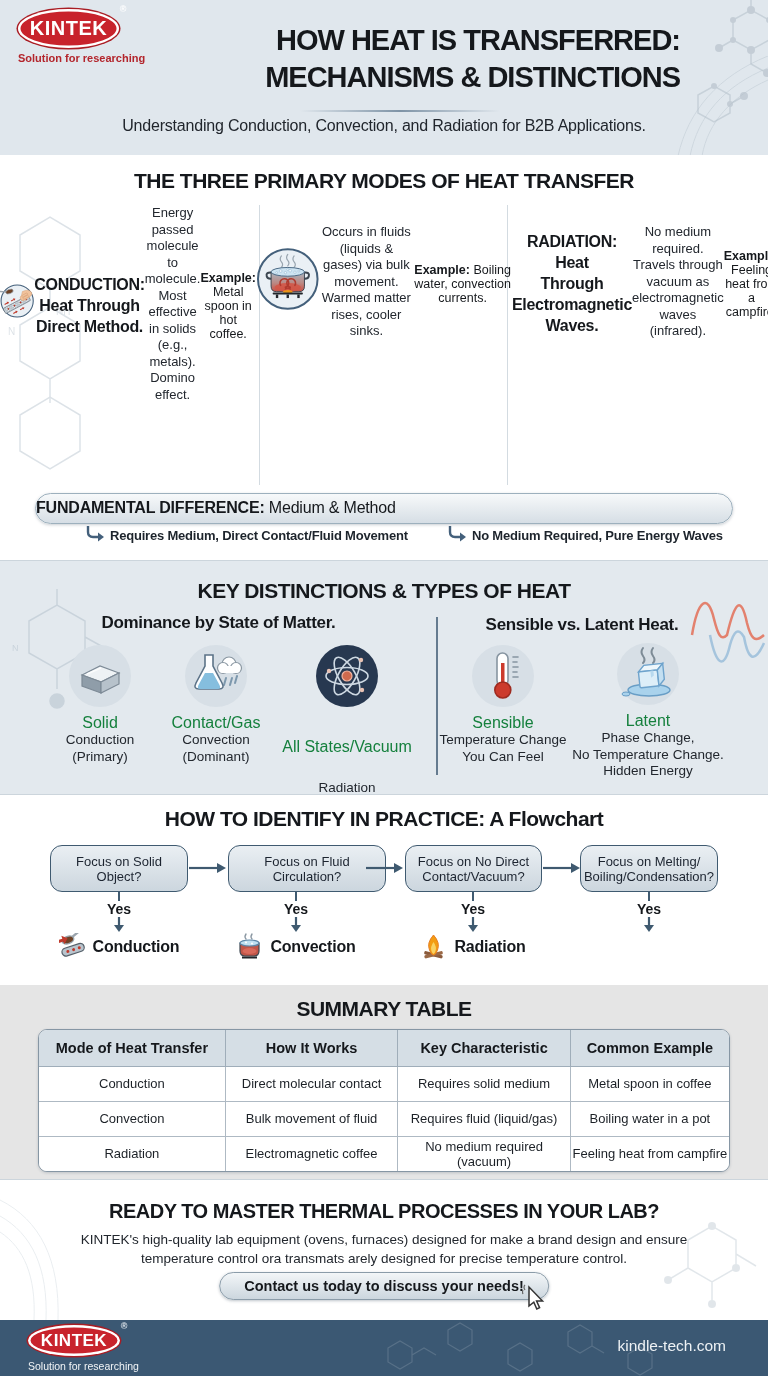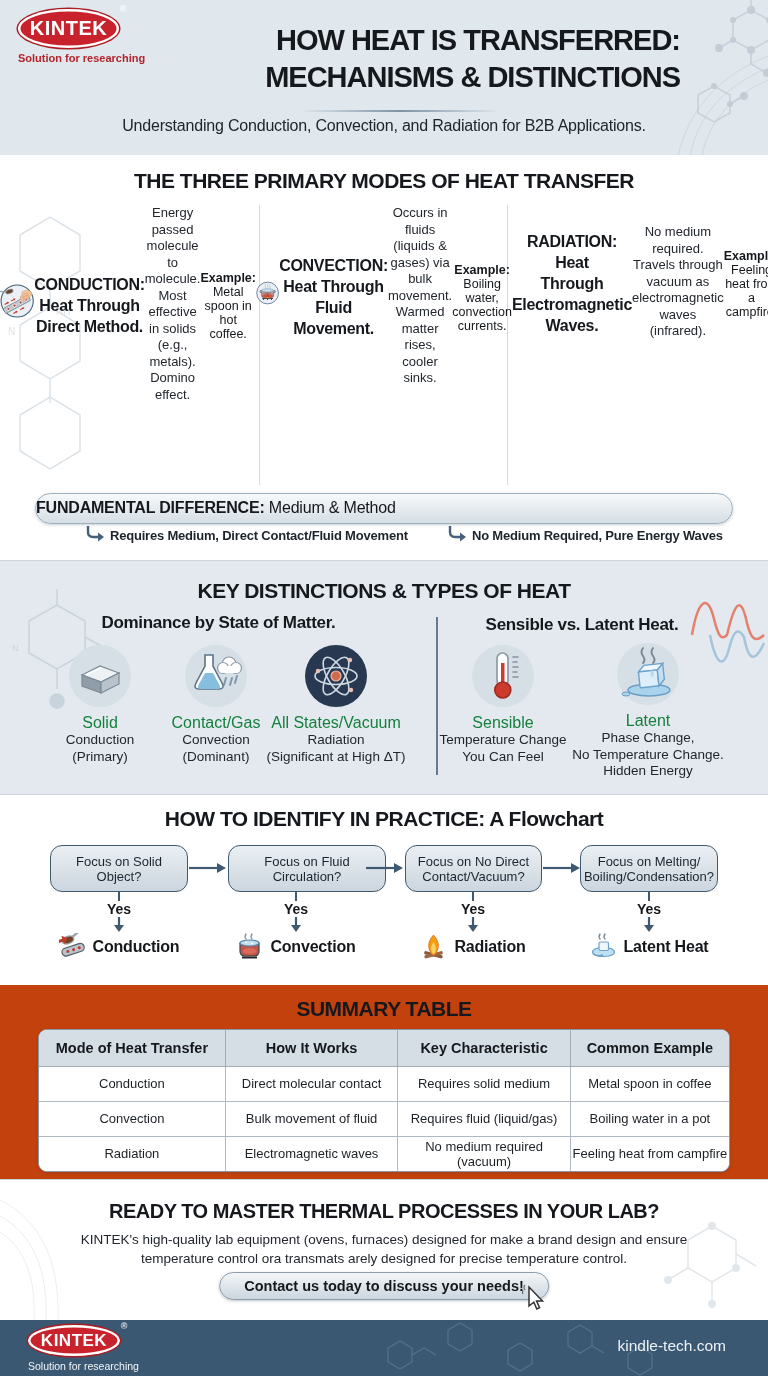--- a/index.html
+++ b/index.html
@@ -50,21 +50,21 @@
     background:linear-gradient(#eaeff3, #ccd6de); display:flex; align-items:center; justify-content:center;
     text-align:center; font-size:13px; line-height:15px; color:#1c2430; padding:2px 8px; }
   .conn { position:absolute; top:67px; }
   .tick { position:absolute; top:97px; width:2px; height:9px; background:#3f5a70; }
   .yes { position:absolute; top:106px; width:60px; text-align:center; font-size:14px; font-weight:bold; color:#15181c; }
   .darr { position:absolute; top:122px; }
   .fres { position:absolute; top:138px; width:190px; display:flex; align-items:center; justify-content:center; gap:7px;
     font-size:16px; font-weight:bold; color:#15181c; letter-spacing:-0.2px; }
 
   
-  #summary { top:985px; height:195px; background:#c2410c; border-bottom:1px solid #ccd5dc; }
+  #summary { top:985px; height:195px; background:#e5e5e5; border-bottom:1px solid #ccd5dc; }
   .tbl-wrap { position:absolute; top:44px; left:38px; width:692px; border:1.5px solid #8696a4; border-radius:9px; overflow:hidden; background:#fff; box-shadow:0 1px 3px rgba(40,60,80,.2); }
   table { width:100%; border-collapse:collapse; }
   th { background:#d5dee5; height:36px; font-size:14.5px; font-weight:bold; color:#15181c; border:1px solid #9fadb9; }
   td { height:35px; font-size:13px; color:#1c2127; text-align:center; border:1px solid #aeb9c3; background:#fff; }
   th:first-child, td:first-child { border-left:none; } th:last-child, td:last-child { border-right:none; }
   tr:first-child th { border-top:none; } tr:last-child td { border-bottom:none; }
 
   
   #cta { top:1180px; height:140px; background:#fff; }
   .cta-head { position:absolute; top:20px; left:0; width:768px; text-align:center; font-size:20px; font-weight:bold; color:#15181c; letter-spacing:-0.5px; }
@@ -252,24 +252,20 @@
             <circle cx="80" cy="56" r="2.5"></circle>
             <circle cx="108" cy="60" r="2.5"></circle>
             <circle cx="52" cy="64" r="2.5"></circle>
         </g>
         <ellipse cx="80" cy="113" rx="12" ry="5" fill="#f39c12" opacity=".9"></ellipse>
         <rect x="42" y="114" width="76" height="5" rx="2" fill="#22262b"></rect>
         <rect x="50" y="119" width="6" height="9" fill="#22262b"></rect>
           <rect x="104" y="119" width="6" height="9" fill="#22262b"></rect>
           <rect x="77" y="119" width="6" height="9" fill="#22262b"></rect>
       </svg>
-      <div class="mode-title">
-        <span style="display:block">CONVECTION:</span>
-        <span style="display:block">Heat Through Fluid Movement.</span>
-      </div>
       <div class="mode-desc">Occurs in fluids (liquids &amp; gases) via bulk movement. Warmed matter rises, cooler sinks.</div>
       <div class="mode-ex">
         <b>Example:</b>
         <span>Boiling water, convection currents.</span>
       </div>
     </div>
 
     <div class="mode-col" style="left:512px;">
       <svg width="160" height="160" viewBox="0 0 160 160">
         <circle cx="80" cy="80" r="75" fill="#eaf0f5" stroke="#44607b" stroke-width="5"></circle>
@@ -388,21 +384,21 @@
             <line x1="52" y1="31" x2="50" y2="38"></line>
         </g>
         <path d="M20,10 h8 v11 l9,17 q3,6 -3,6 h-20 q-6,0 -3,-6 l9,-17 z" fill="#fdfeff" stroke="#5c7388" stroke-width="1.6"></path>
         <path d="M13.5,40 l6.5,-12 h8 l6.5,12 q2,4 -2,4 h-17 q-4,0 -2,-4 z" fill="#85bede"></path>
       </svg>
       <div class="d-title">Contact/Gas</div>
       <div class="d-line">Convection</div>
       <div class="d-line">(Dominant)</div>
     </div>
 
-    <div class="d-item" style="left:258px;width:156px;">
+    <div class="d-item" style="left:269px;width:156px;gap:24px;">
       <svg width="62" height="62" viewBox="0 0 62 62">
         <circle cx="31" cy="31" r="31" fill="#273850"></circle>
         <g fill="none" stroke="#cdd8e2" stroke-width="1.6">
           <ellipse cx="31" cy="31" rx="21" ry="8.5"></ellipse>
           <ellipse cx="31" cy="31" rx="21" ry="8.5" transform="rotate(60 31 31)"></ellipse>
           <ellipse cx="31" cy="31" rx="21" ry="8.5" transform="rotate(-60 31 31)"></ellipse>
         </g>
         <circle cx="31" cy="31" r="5" fill="#cf6a4e" stroke="#f0b5a2" stroke-width="1.2"></circle>
         <circle cx="13" cy="26" r="2.2" fill="#e8c2b4"></circle>
           <circle cx="45" cy="15" r="2.2" fill="#e8c2b4"></circle>
@@ -535,32 +531,20 @@
       <span>Convection</span>
     </div>
     <div class="fres" style="left:378px;">
       <svg width="27" height="27" viewBox="0 0 27 27">
         <rect x="4" y="20" width="19" height="3.5" rx="1.75" fill="#8a5a3b" transform="rotate(14 13.5 21.5)"></rect>
         <rect x="4" y="20" width="19" height="3.5" rx="1.75" fill="#9a6845" transform="rotate(-14 13.5 21.5)"></rect>
         <path d="M13.5,2 q7,8 4,15 q-1.7,5 -4,5 q-2.3,0 -4,-5 q-3,-7 4,-15 z" fill="#f39c12" stroke="#e67e22" stroke-width="1"></path>
         <path d="M13.5,9 q3.5,5 2,9 q-1,3 -2,3 q-1,0 -2,-3 q-1.5,-4 2,-9 z" fill="#f8d264"></path>
       </svg>
       <span>Radiation</span>
-    </div>
-    <div class="fres" style="left:554px;">
-      <svg width="27" height="27" viewBox="0 0 27 27">
-        <g stroke="#7d8b96" stroke-width="1.4" fill="none" stroke-linecap="round">
-            <path d="M10,1 q-2,3 0,5"></path>
-            <path d="M15,1 q-2,3 0,5"></path>
-          </g>
-        <ellipse cx="13.5" cy="19" rx="11" ry="4.5" fill="#bfe0f2" stroke="#699ec6" stroke-width="1.2"></ellipse>
-        <rect x="9" y="9" width="9.5" height="8.5" rx="1.5" fill="#eef7fc" stroke="#6ea3cc" stroke-width="1.2"></rect>
-        <path d="M3,21 q5,3 10,1" stroke="#699ec6" stroke-width="1.4" fill="none"></path>
-      </svg>
-      <span>Latent Heat</span>
     </div>
   </div>
 
   <div id="summary" class="sec">
     <h2 class="band" style="top:12px;">SUMMARY TABLE</h2>
     <div class="tbl-wrap">
       <table>
         <thead>
           <tr>
             <th style="width:27%">Mode of Heat Transfer</th>
@@ -577,21 +561,21 @@
             <td>Metal spoon in coffee</td>
           </tr>
           <tr>
             <td>Convection</td>
             <td>Bulk movement of fluid</td>
             <td>Requires fluid (liquid/gas)</td>
             <td>Boiling water in a pot</td>
           </tr>
           <tr>
             <td>Radiation</td>
-            <td>Electromagnetic waves</td>
+            <td>Electromagnetic coffee</td>
             <td>No medium required (vacuum)</td>
             <td>Feeling heat from campfire</td>
           </tr>
         </tbody>
       </table>
     </div>
   </div>
 
   <div id="cta" class="sec">
     <svg class="deco" style="left:0;top:10px;opacity:.35" width="90" height="130" viewBox="0 0 90 130">

